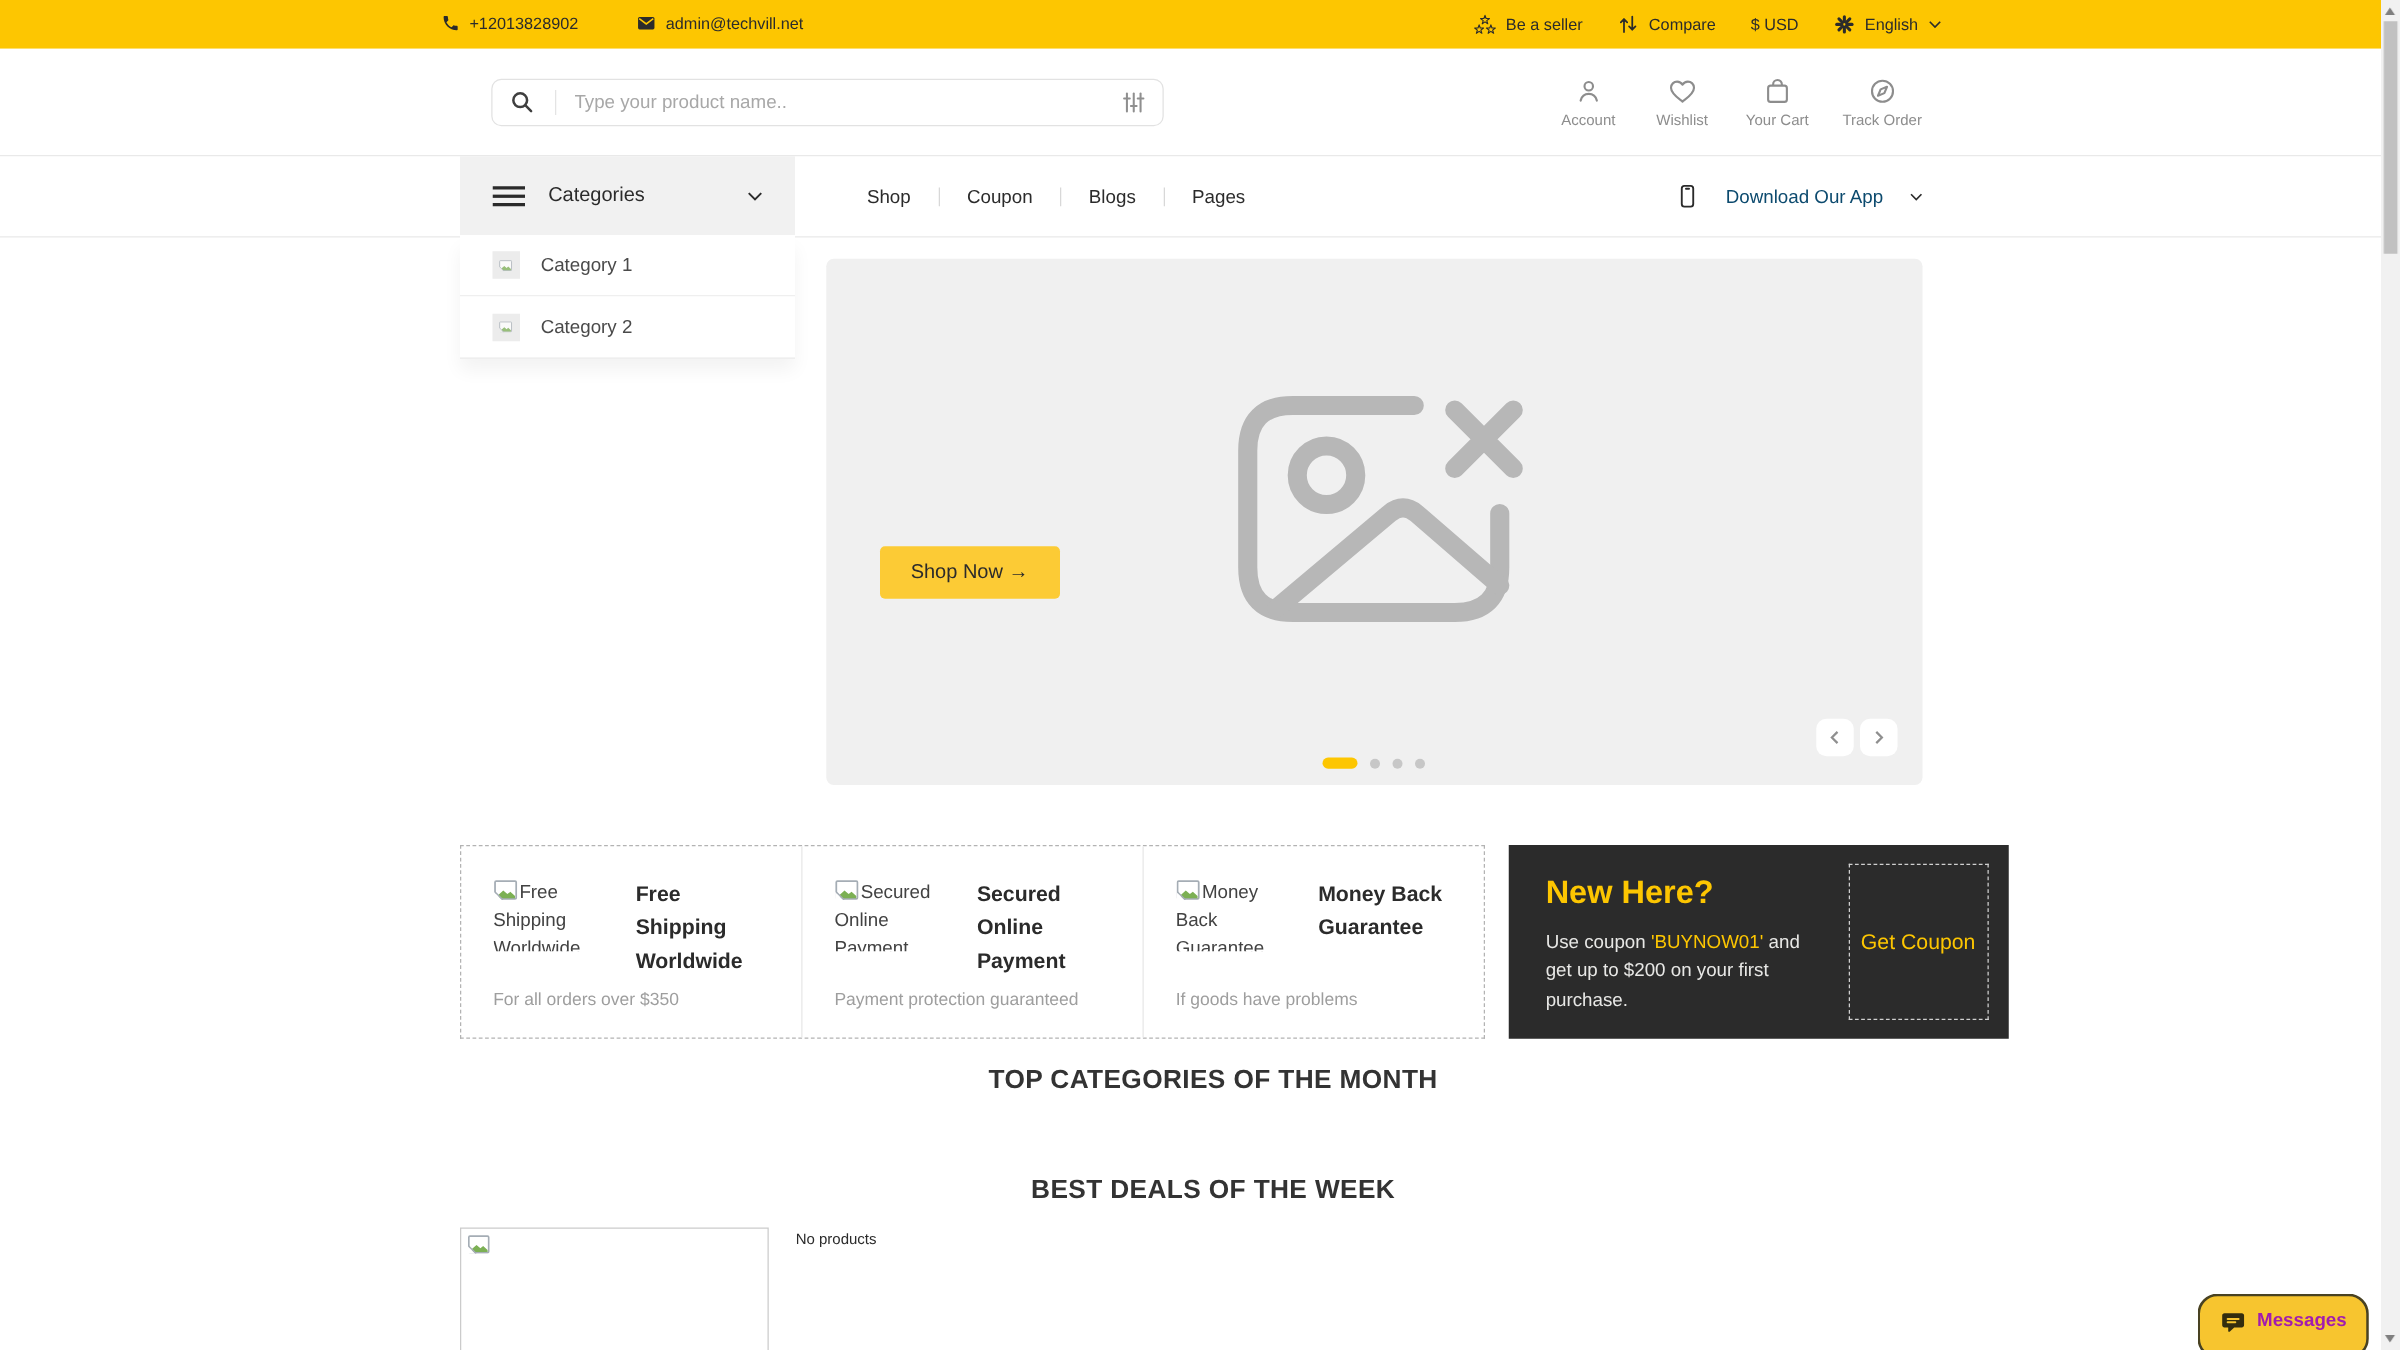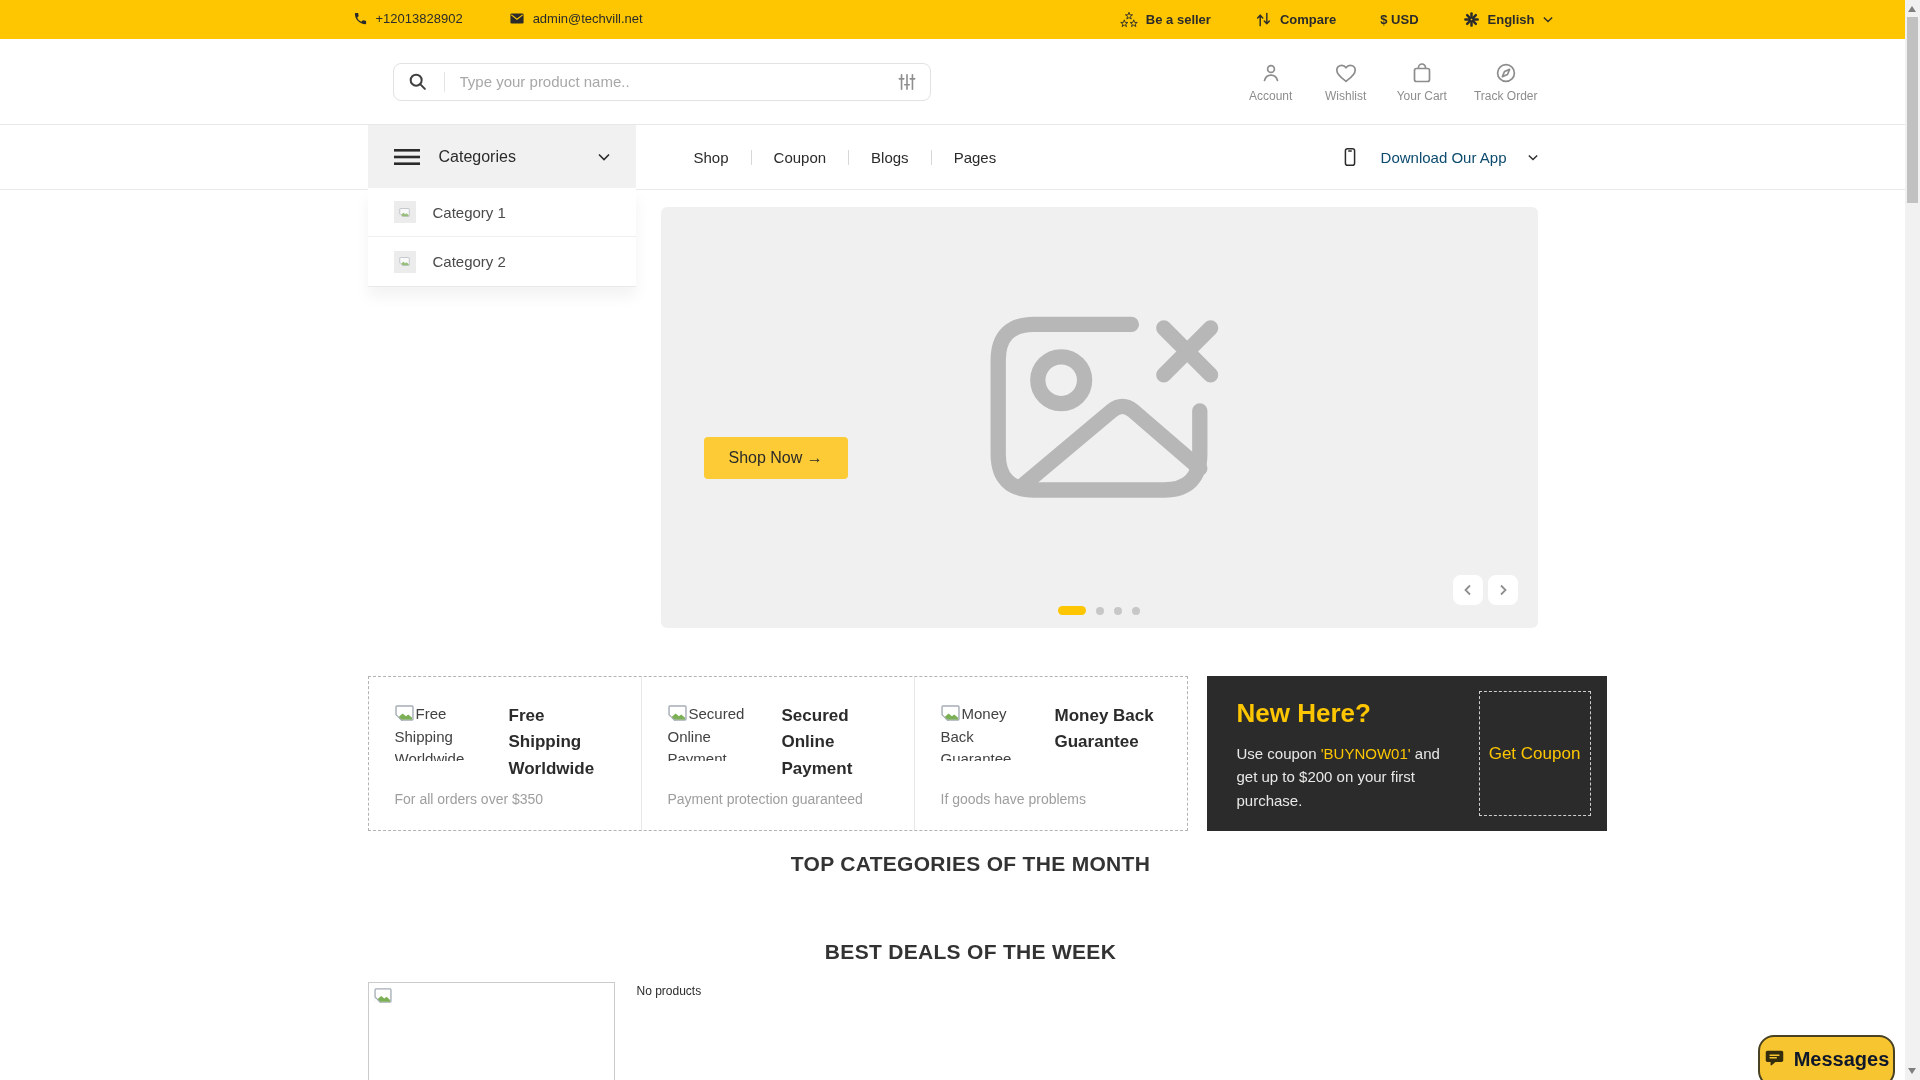--- a/index.html
+++ b/index.html
@@ -4,21 +4,21 @@
 <style>
   * { margin:0; padding:0; box-sizing:border-box; }
   html,body { width:1920px; height:1080px; overflow:hidden; background:#fff;
     font-family:"Liberation Sans","DejaVu Sans",sans-serif; color:#2b2b2b; }
   .page { width:1905px; position:relative; }
 
   
   .topbar { height:39px; background:#fdc601; display:flex; align-items:center; }
   .topbar-inner { width:1200px; margin:0 auto; display:flex; align-items:flex-start; font-size:13px; }
   .tb-left { display:flex; align-items:center; gap:46px; }
-  .tb-right { margin-left:auto; display:flex; align-items:center; gap:44px;font-weight:bold; }
+  .tb-right { margin-left:auto; display:flex; align-items:center; gap:28px; }
   .tb-item { display:flex; align-items:center; gap:8px; color:#2b2b2b; cursor:default; }
 
   
   .header { height:85px; display:flex; align-items:center; background:#fff; }
   .header-inner { width:1170px; margin:0 auto; display:flex; align-items:center; }
   .searchbox { margin-left:25px; width:538px; height:38px; border:1px solid #e2e2e2;
     border-radius:8px; display:flex; align-items:center; padding:0 13px; gap:15px; background:#fff; }
   .search-divider { width:1px; height:20px; background:#e4e4e4; }
   .searchbox input { border:none; outline:none; flex:1; font-size:15px; color:#444;
     font-family:inherit; background:transparent; }
@@ -92,21 +92,21 @@
 
   
   .deals-row { width:1170px; margin:18px auto 0; display:flex; align-items:flex-start; }
   .product-placeholder { width:247px; height:120px; border:1px solid #cbcbcb; background:#fff; padding:5px; }
   .no-products { margin-left:22px; margin-top:2px; font-size:12px; color:#2b2b2b; }
 
   
   .chat-widget { position:fixed; left:1758px; top:1035px; width:137px; height:52px;
     background:#f7c52f; border:2px solid #494222; border-radius:16px; display:flex;
     align-items:flex-start; justify-content:center; gap:9px; padding-top:11px; z-index:40; cursor:pointer; }
-  .chat-widget span { font-size:20px; font-weight:bold; color:#0f172a; }
+  .chat-widget span { font-size:15px; font-weight:bold; color:#a21caf; }
 
   
   .scrollbar { position:fixed; right:0; top:0; width:15px; height:1080px; background:#f1f1f1; z-index:50; }
   .sb-up { position:absolute; top:6px; left:3px; width:0; height:0;
     border-left:4.5px solid transparent; border-right:4.5px solid transparent; border-bottom:6px solid #7f7f7f; }
   .sb-thumb { position:absolute; top:17px; left:2px; width:11px; height:186px; background:#c1c1c1; cursor:grab; }
   .sb-down { position:absolute; bottom:6px; left:3px; width:0; height:0;
     border-left:4.5px solid transparent; border-right:4.5px solid transparent; border-top:6px solid #7f7f7f; }
 
   .ic { display:block; }

